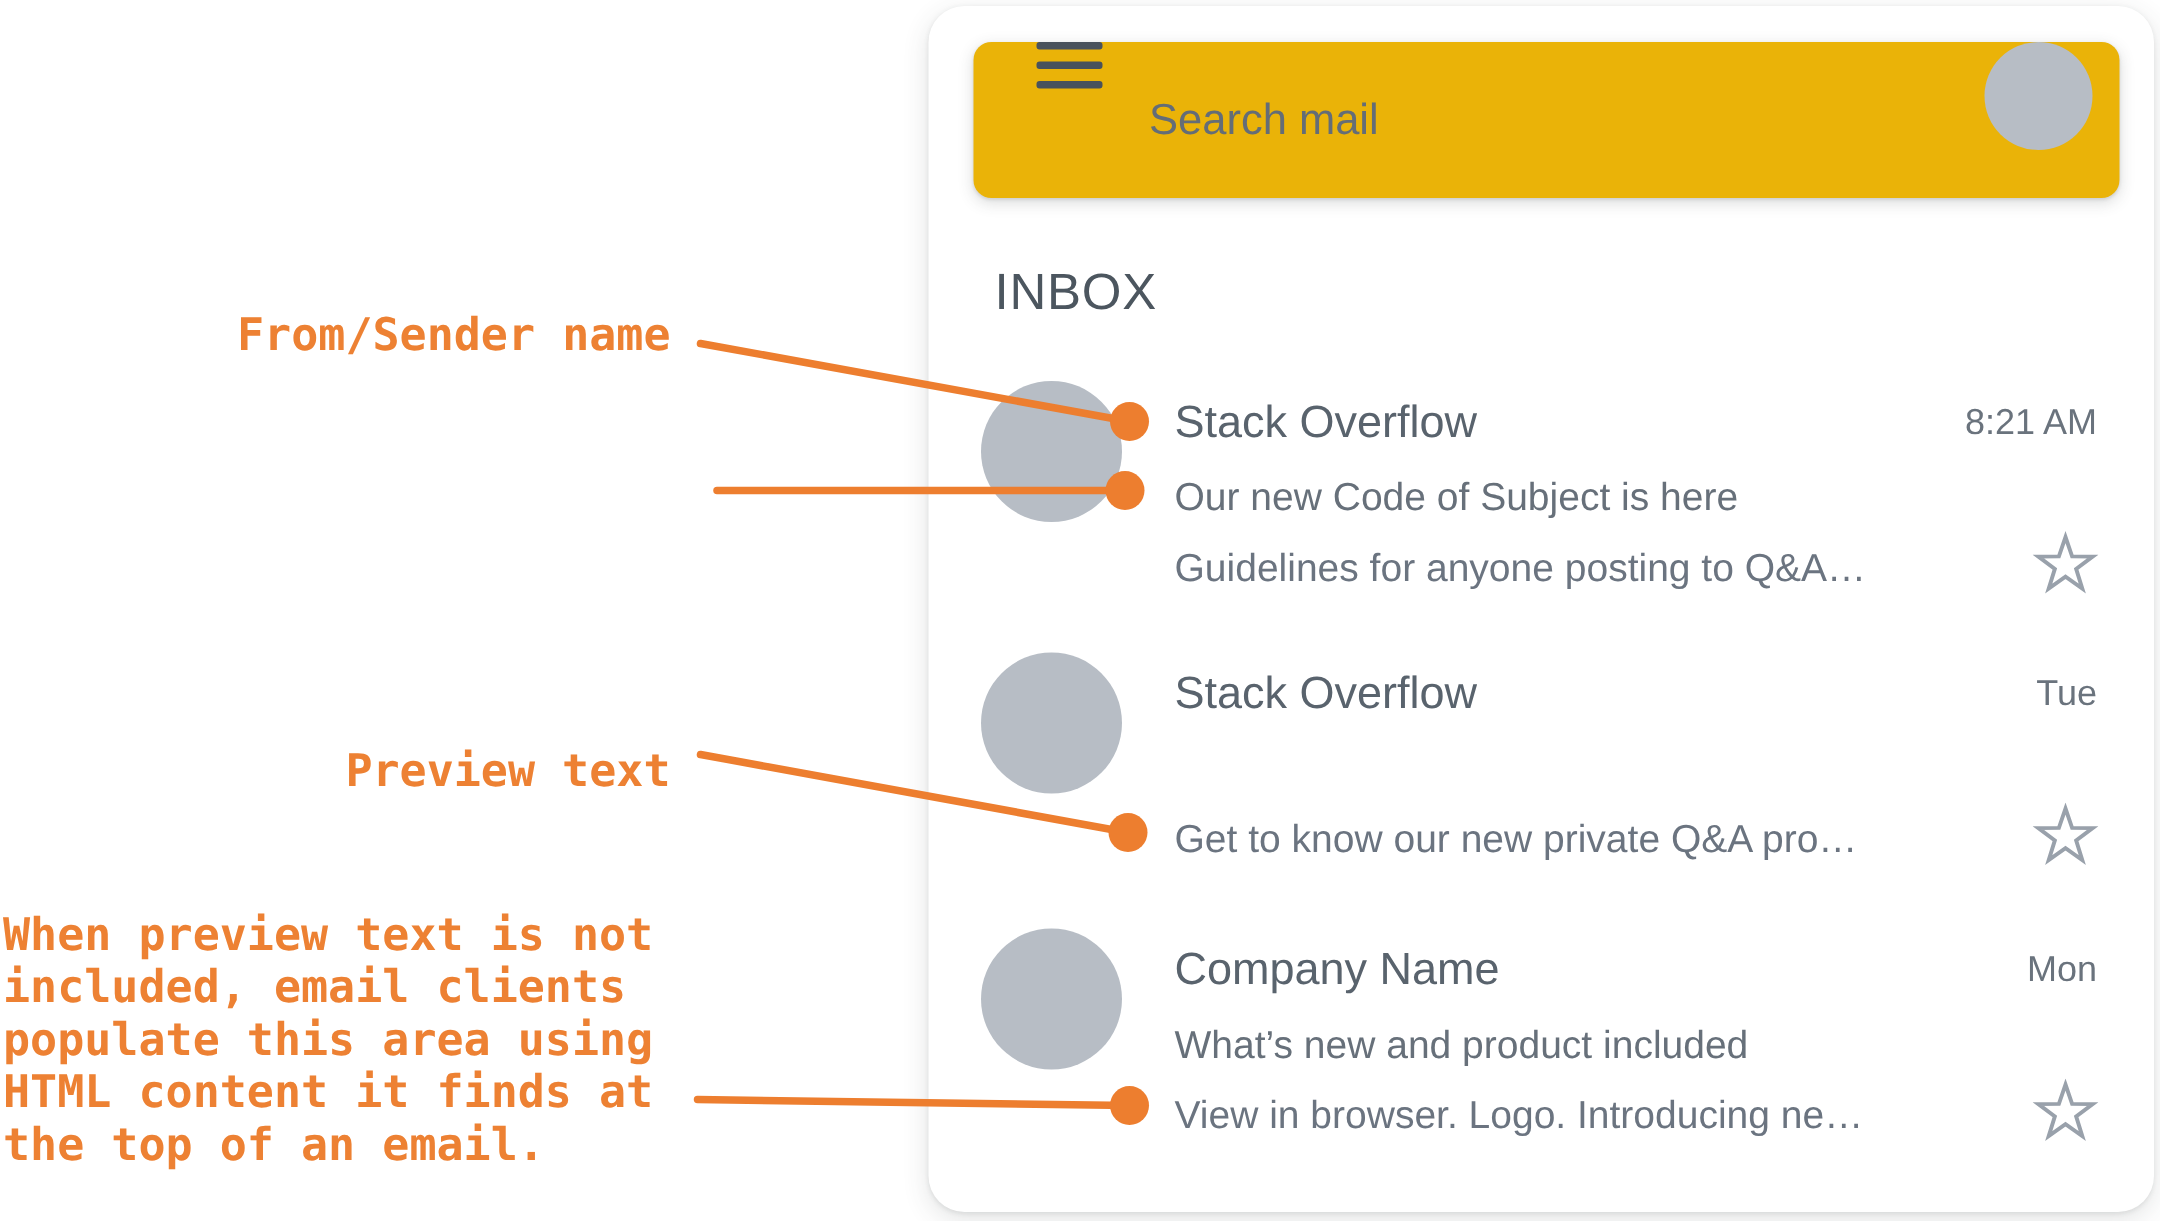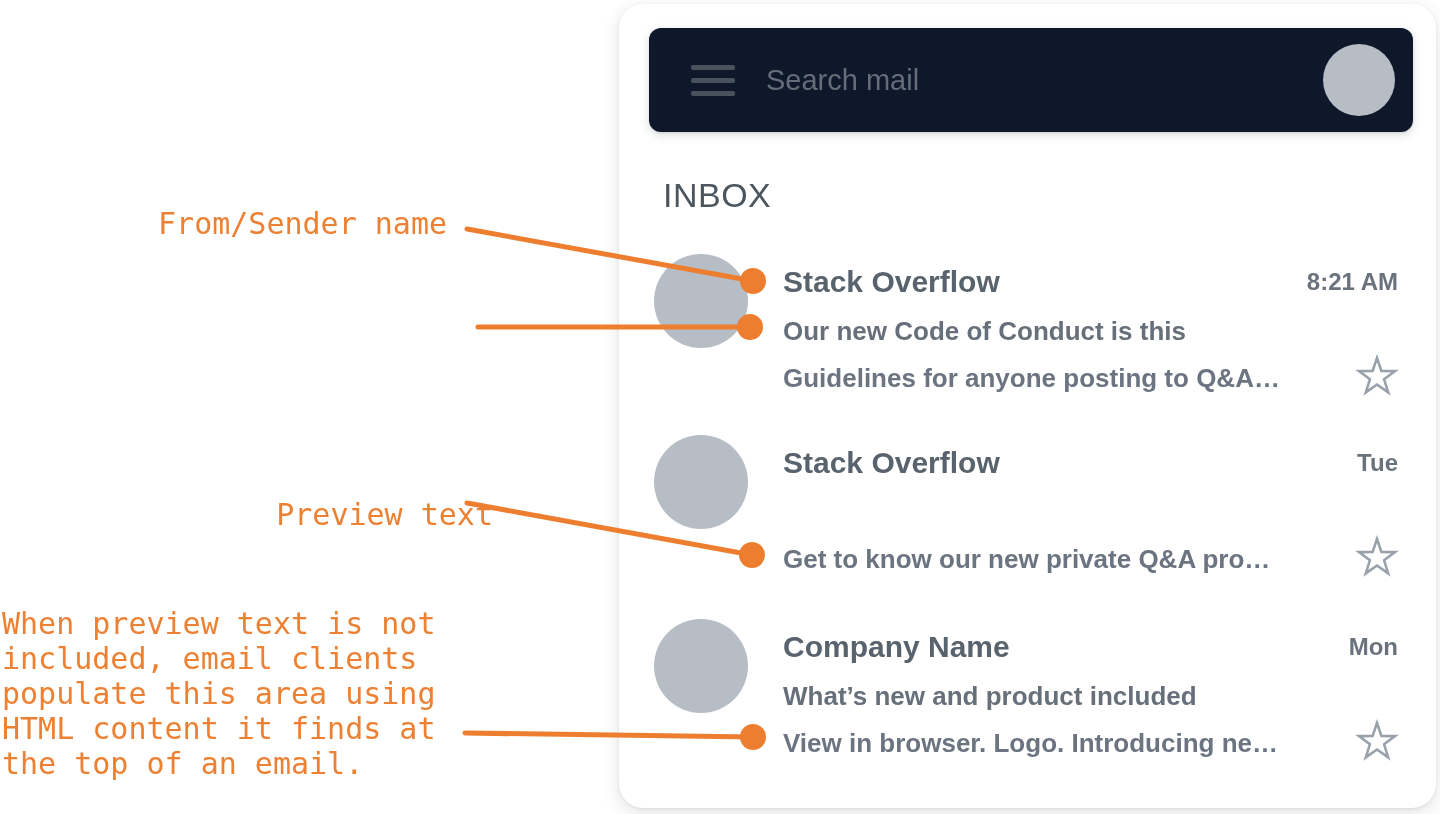--- a/index.html
+++ b/index.html
@@ -5,71 +5,71 @@
   * { margin:0; padding:0; box-sizing:border-box; }
   html,body { background:#ffffff; }
   #canvas {
     position:relative; width:1440px; height:814px; overflow:hidden;
     background:#ffffff; font-family:"Liberation Sans", sans-serif;
   }
 
   
   .anno-label {
     position:absolute; left:0; width:447px; text-align:right;
-    font-family:"DejaVu Sans Mono", monospace; font-weight:normal;
+    font-family:"DejaVu Sans Mono", monospace; font-weight:bold;
     font-size:30px; line-height:32px; color:#ED8133;
   }
   #anno-from    { top:208px; }
   #anno-subject { top:309px; }
-  #anno-preview { top:499px;margin-left:46px; }
+  #anno-preview { top:499px; }
   #anno-note {
     position:absolute; left:2px; top:606px; width:460px;
-    font-family:"DejaVu Sans Mono", monospace; font-weight:normal;
+    font-family:"DejaVu Sans Mono", monospace; font-weight:bold;
     font-size:30px; line-height:35px; color:#ED8133;
     white-space:pre-line; text-align:left;
   }
 
   
   #connectors { position:absolute; left:0; top:0; width:1440px; height:814px; pointer-events:none; z-index:30; }
 
   
   #mail-card {
     position:absolute; left:619px; top:4px; width:817px; height:804px;
     background:#ffffff; border-radius:24px;
     box-shadow:0 5px 18px rgba(60,64,67,.14), 0 1px 3px rgba(60,64,67,.10);
     z-index:10;
   }
 
   
   #search-bar {
     position:absolute; left:30px; top:24px; width:764px; height:104px;
-    background:#0f172a; border-radius:12px;
+    background:#eab308; border-radius:12px;
     box-shadow:0 3px 10px rgba(60,64,67,.18), 0 1px 2px rgba(60,64,67,.12);
-    display:flex; align-items:center;
+    display:flex; 
   }
   #hamburger { margin-left:42px; display:flex; flex-direction:column; gap:8px; cursor:pointer; }
   #hamburger .bar { width:44px; height:5px; background:#49525C; border-radius:2px; }
   #search-input {
     flex:1; margin-left:31px; border:none; outline:none; background:transparent;
     font-family:"Liberation Sans", sans-serif; font-size:29px; color:#5C656F;
   }
   #search-input::placeholder { color:#646D77; opacity:1; }
   #search-avatar {
     width:72px; height:72px; border-radius:50%; background:#B7BDC5;
     margin-right:18px; flex:none; cursor:pointer;
   }
 
   
   #inbox-label {
     position:absolute; left:44px; top:172px;
     font-size:34px; letter-spacing:.5px; color:#4C565F;
   }
 
   
-  .email-row { position:absolute; left:0; width:817px; height:160px; cursor:pointer;font-weight:bold; }
+  .email-row { position:absolute; left:0; width:817px; height:160px; cursor:pointer; }
   #row-0 { top:250px; } #row-1 { top:431px; } #row-2 { top:615px; }
   .sender-avatar {
     position:absolute; left:35px; top:0; width:94px; height:94px;
     border-radius:50%; background:#B7BDC5;
   }
   .sender   { position:absolute; left:164px; top:11px;  font-size:30px; line-height:34px; color:#59636D; }
   .subject  { position:absolute; left:164px; top:61px;  font-size:26px; line-height:32px; color:#67707A; }
   .preview  { position:absolute; left:164px; top:108px; font-size:26px; line-height:32px; color:#6B7480; }
   .time     { position:absolute; right:38px; top:14px;  font-size:24px; line-height:28px; color:#6A737D; }
   .star     { position:absolute; left:736px; top:100px; width:44px; height:44px; cursor:pointer; }
@@ -98,21 +98,21 @@
       <input id="search-input" type="text" placeholder="Search mail" style="">
       <div id="search-avatar"></div>
     </div>
 
     <div id="inbox-label">INBOX</div>
 
     <div class="email-row" id="row-0">
       <div class="sender-avatar"></div>
       <div class="sender">Stack Overflow</div>
       <div class="time">8:21 AM</div>
-      <div class="subject">Our new Code of Conduct is this</div>
+      <div class="subject">Our new Code of Subject is here</div>
       <div class="preview">Guidelines for anyone posting to Q&amp;A…</div>
       <svg class="star" viewBox="0 0 44 44">
         <polygon points="22,4 26.4,16.9 40.1,17.1 29.1,25.3 33.2,38.4 22,30.5 10.8,38.4 14.9,25.3 3.9,17.1 17.6,16.9" fill="none" stroke="#99A1AB" stroke-width="2.6" stroke-linejoin="miter"></polygon>
       </svg>
     </div>
 
     <div class="email-row" id="row-1">
       <div class="sender-avatar"></div>
       <div class="sender">Stack Overflow</div>
       <div class="time">Tue</div>

